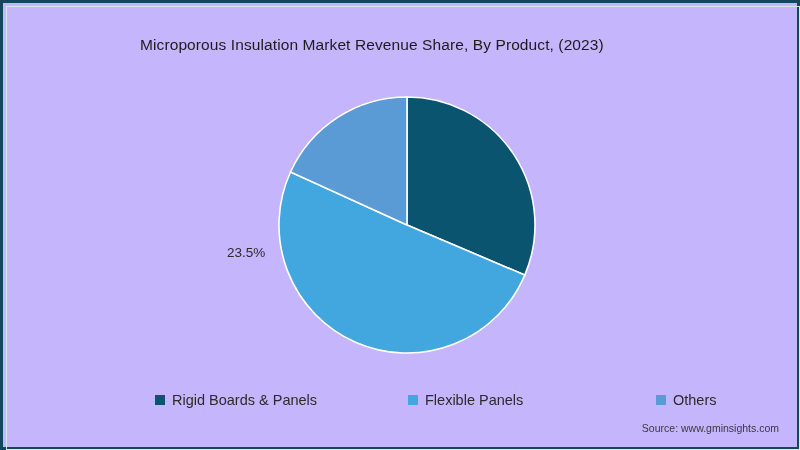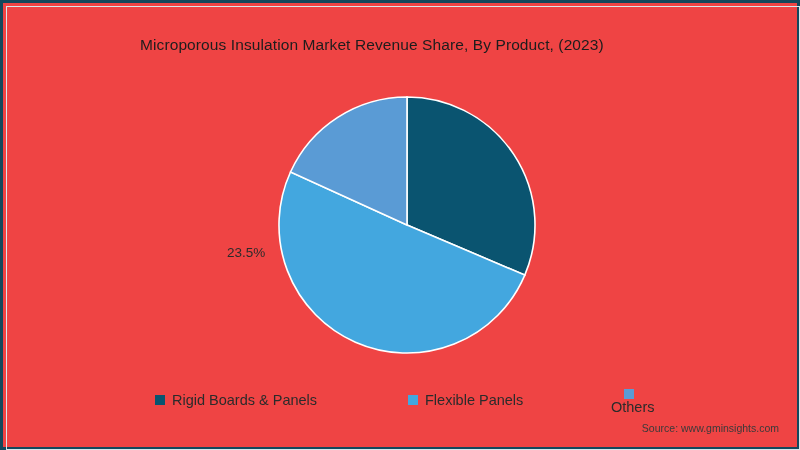--- a/index.html
+++ b/index.html
@@ -13,21 +13,21 @@
     font-family: "Liberation Sans", sans-serif;
     overflow: hidden;
   }
   #frame {
     position: absolute;
     left: 0; top: 0;
     width: 800px;
     height: 450px;
     box-sizing: border-box;
     border: 3px solid #13485c;
-    background: #ef4444;
+    background: #c4b5fd;
   }
   #inner-rule {
     position: absolute;
     left: 3px; top: 3px;
     width: 794px;
     height: 444px;
     box-sizing: border-box;
     border: 1px solid #d9e7ec;
     pointer-events: none;
   }
@@ -80,21 +80,21 @@
     height: 10px;
     margin-right: 7px;
     flex: 0 0 auto;
   }
   .legend-label {
     font-size: 14.5px;
     color: #2b2b2b;
   }
   #legend-item-0 { left: 0px; margin-left: 32px; }
   #legend-item-1 { left: 285px; justify-content: space-between; }
-  #legend-item-2 { left: 488px; flex-direction: column; }
+  #legend-item-2 { left: 533px; }
   #source-note {
     position: absolute;
     right: 18px;
     bottom: 13px;
     font-size: 10.5px;
     color: #3a3a3a;
     white-space: nowrap;
   }
 </style>
 </head>

